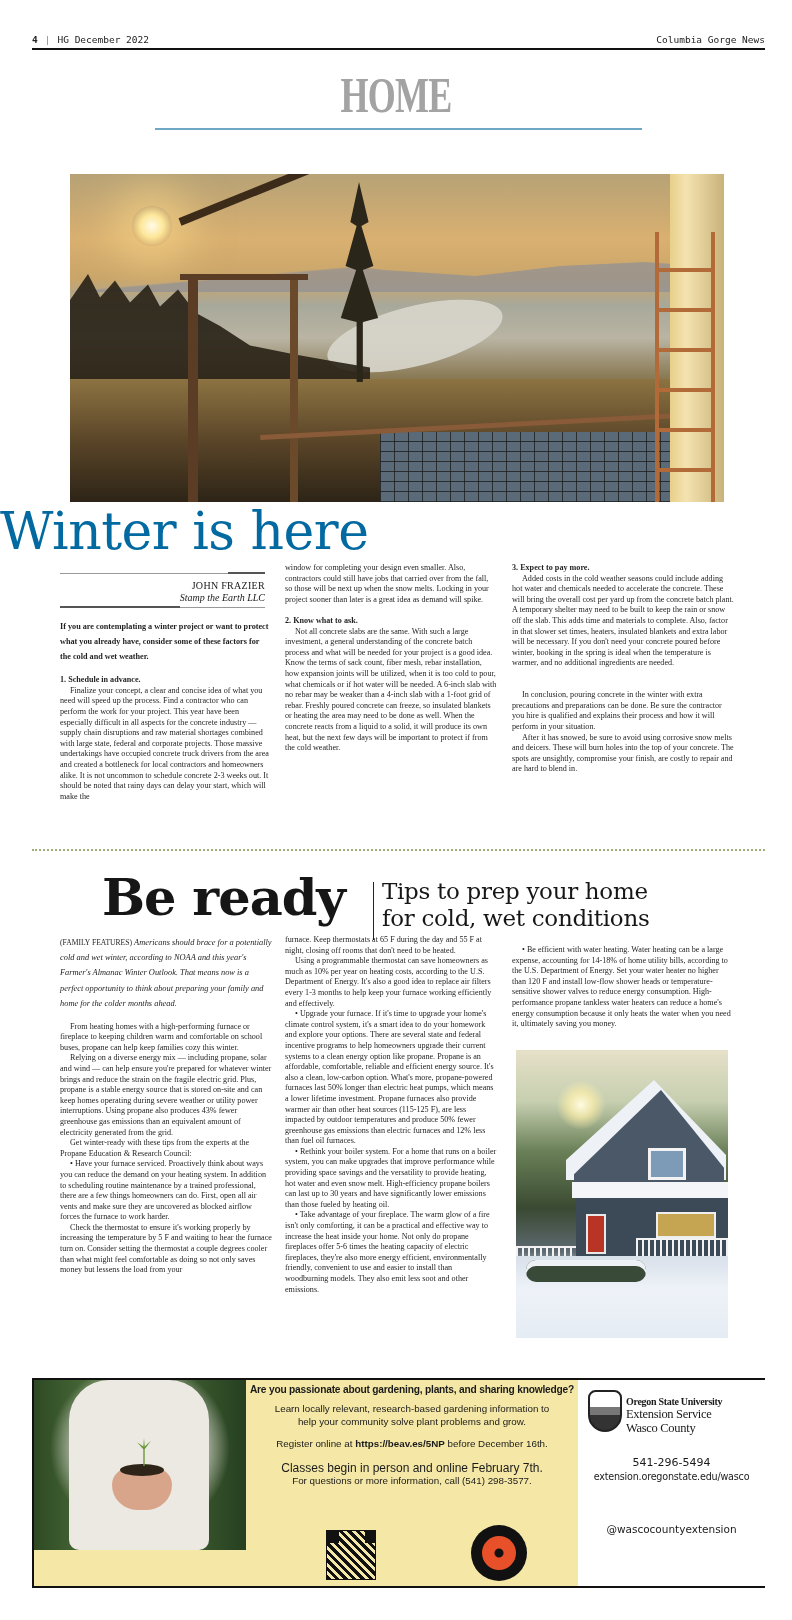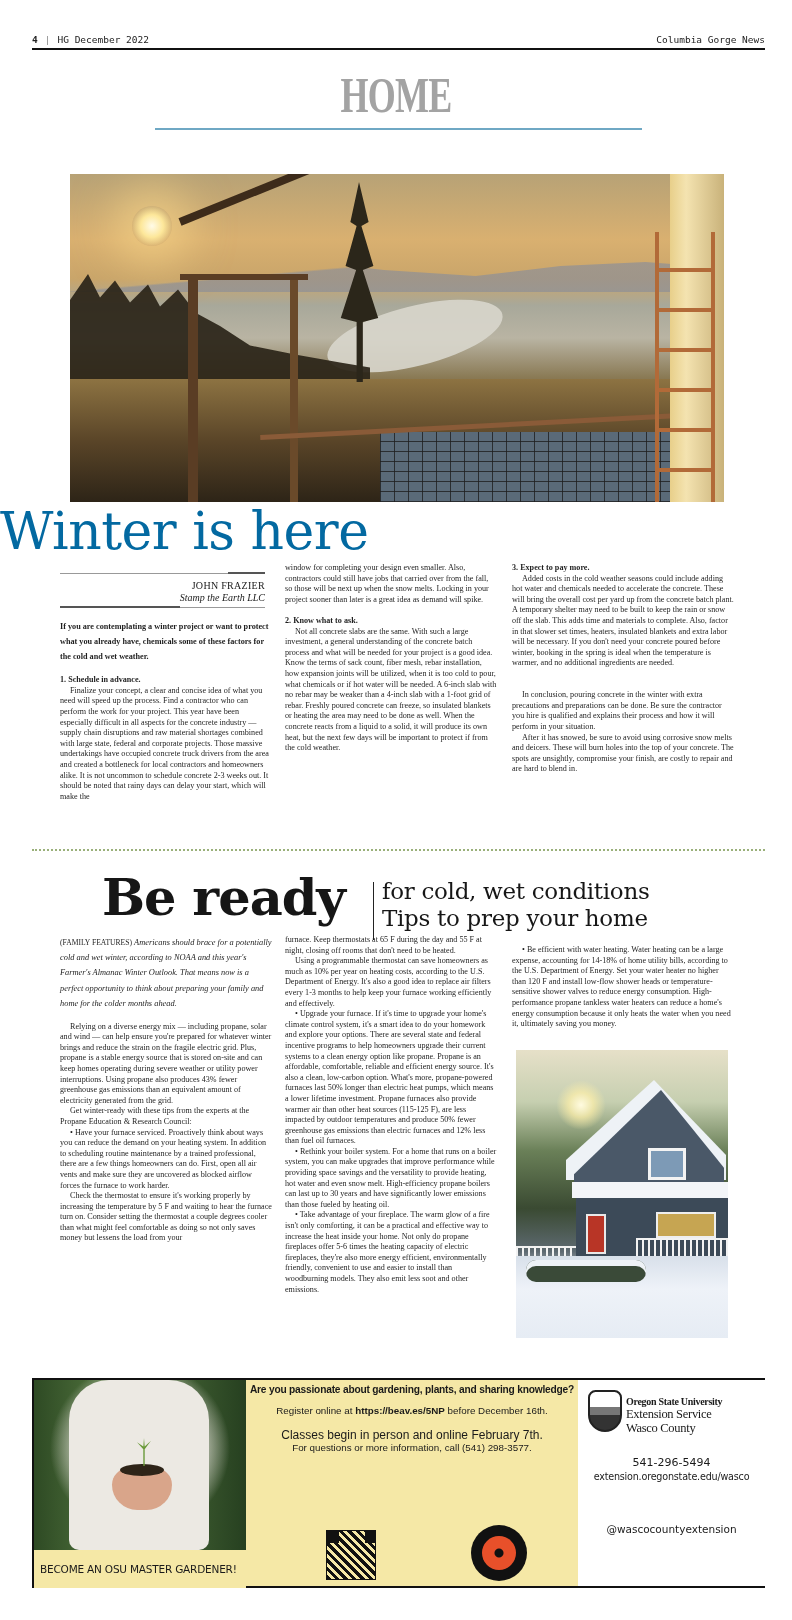--- a/index.html
+++ b/index.html
@@ -143,21 +143,21 @@
 <div class="byline-rule" style="left:60px; top:573px; width:205px;"></div>
 <div class="byline-rule" style="left:228px; top:572px; width:37px; height:1.5px; background:#555;"></div>
 <div class="byline">
   <div class="name">JOHN FRAZIER</div>
   <div class="org">Stamp the Earth LLC</div>
 </div>
 <div class="byline-rule" style="left:60px; top:607px; width:205px;"></div>
 <div class="byline-rule" style="left:60px; top:606px; width:120px; height:1.5px; background:#555;"></div>
 
 <div class="col" style="left:60px; top:619px; width:210px;">
-  <p class="lede">If you are contemplating a winter project or want to protect what you already have, chemicals some of these factors for the cold and wet weather.</p>
+  <p class="lede">If you are contemplating a winter project or want to protect what you already have, consider some of these factors for the cold and wet weather.</p>
   <div class="gap"></div>
   <p class="head">1. Schedule in advance.</p>
   <p>Finalize your concept, a clear and concise idea of what you need will speed up the process. Find a contractor who can perform the work for your project. This year have been especially difficult in all aspects for the concrete industry — supply chain disruptions and raw material shortages combined with large state, federal and corporate projects. Those massive undertakings have occupied concrete truck drivers from the area and created a bottleneck for local contractors and homeowners alike. It is not uncommon to schedule concrete 2-3 weeks out. It should be noted that rainy days can delay your start, which will make the</p>
 </div>
 
 <div class="col" style="left:285px; top:563px; width:212px;">
   <p class="noindent">window for completing your design even smaller. Also, contractors could still have jobs that carried over from the fall, so those will be next up when the snow melts. Locking in your project sooner than later is a great idea as demand will spike.</p>
   <div class="gap"></div>
   <p class="head">2. Know what to ask.</p>
   <p>Not all concrete slabs are the same. With such a large investment, a general understanding of the concrete batch process and what will be needed for your project is a good idea. Know the terms of sack count, fiber mesh, rebar installation, how expansion joints will be utilized, when it is too cold to pour, what chemicals or if hot water will be needed. A 6-inch slab with no rebar may be weaker than a 4-inch slab with a 1-foot grid of rebar. Freshly poured concrete can freeze, so insulated blankets or heating the area may need to be done as well. When the concrete reacts from a liquid to a solid, it will produce its own heat, but the next few days will be important to protect if from the cold weather.</p>
@@ -170,27 +170,28 @@
   <div class="gap"></div>
   <p>In conclusion, pouring concrete in the winter with extra precautions and preparations can be done. Be sure the contractor you hire is qualified and explains their process and how it will perform in your situation.</p>
   <p>After it has snowed, be sure to avoid using corrosive snow melts and deicers. These will burn holes into the top of your concrete. The spots are unsightly, compromise your finish, are costly to repair and are hard to blend in.</p>
 </div>
 
 <div class="dotted-rule"></div>
 
 <h1 class="headline-ready">Be ready</h1>
 <div class="ready-sep"></div>
 <div class="ready-sub">
+  <div>Tips to prep your home</div>
   <div>for cold, wet conditions</div>
-  <div>Tips to prep your home</div>
 </div>
 
 <div class="col" style="left:60px; top:935px; width:212px;">
   <p class="intro"><span class="tag">(FAMILY FEATURES)</span> <em>Americans should brace for a potentially cold and wet winter, according to NOAA and this year's Farmer's Almanac Winter Outlook. That means now is a perfect opportunity to think about preparing your family and home for the colder months ahead.</em></p>
   <div class="gap"></div>
+  <p>From heating homes with a high-performing furnace or fireplace to keeping children warm and comfortable on school buses, propane can help keep families cozy this winter.</p>
   <p>Relying on a diverse energy mix — including propane, solar and wind — can help ensure you're prepared for whatever winter brings and reduce the strain on the fragile electric grid. Plus, propane is a stable energy source that is stored on-site and can keep homes operating during severe weather or utility power interruptions. Using propane also produces 43% fewer greenhouse gas emissions than an equivalent amount of electricity generated from the grid.</p>
   <p>Get winter-ready with these tips from the experts at the Propane Education &amp; Research Council:</p>
   <p>• Have your furnace serviced. Proactively think about ways you can reduce the demand on your heating system. In addition to scheduling routine maintenance by a trained professional, there are a few things homeowners can do. First, open all air vents and make sure they are uncovered as blocked airflow forces the furnace to work harder.</p>
   <p>Check the thermostat to ensure it's working properly by increasing the temperature by 5 F and waiting to hear the furnace turn on. Consider setting the thermostat a couple degrees cooler than what might feel comfortable as doing so not only saves money but lessens the load from your</p>
 </div>
 
 <div class="col" style="left:285px; top:935px; width:212px;">
   <p class="noindent">furnace. Keep thermostats at 65 F during the day and 55 F at night, closing off rooms that don't need to be heated.</p>
   <p>Using a programmable thermostat can save homeowners as much as 10% per year on heating costs, according to the U.S. Department of Energy. It's also a good idea to replace air filters every 1-3 months to help keep your furnace working efficiently and effectively.</p>
   <p>• Upgrade your furnace. If it's time to upgrade your home's climate control system, it's a smart idea to do your homework and explore your options. There are several state and federal incentive programs to help homeowners upgrade their current systems to a clean energy option like propane. Propane is an affordable, comfortable, reliable and efficient energy source. It's also a clean, low-carbon option. What's more, propane-powered furnaces last 50% longer than electric heat pumps, which means a lower lifetime investment. Propane furnaces also provide warmer air than other heat sources (115-125 F), are less impacted by outdoor temperatures and produce 50% fewer greenhouse gas emissions than electric furnaces and 12% less than fuel oil furnaces.</p>
@@ -217,23 +218,26 @@
   <div class="shrub"></div>
 </div>
 
 <div class="ad">
   <div class="photo">
     <div class="shirt"></div>
     <div class="hands"></div>
     <div class="soil"></div>
     <div class="sprout"></div>
   </div>
-  <div class="cta">BECOME AN OSU MASTER GARDENER!</div>
   <div class="center">
     <div class="q">Are you passionate about gardening, plants, and sharing knowledge?</div>
+    <div class="learn">
+      <div>Learn locally relevant, research-based gardening information to</div>
+      <div>help your community solve plant problems and grow.</div>
+    </div>
     <div class="reg"><span>Register online at </span><b>https://beav.es/5NP</b><span> before December 16th.</span></div>
     <div class="classes">Classes begin in person and online February 7th.</div>
     <div class="call">For questions or more information, call (541) 298-3577.</div>
     <div class="qr"></div>
     <div class="badge">
       <div class="flower"></div>
     </div>
   </div>
   <div class="right">
     <div class="seal"></div>

